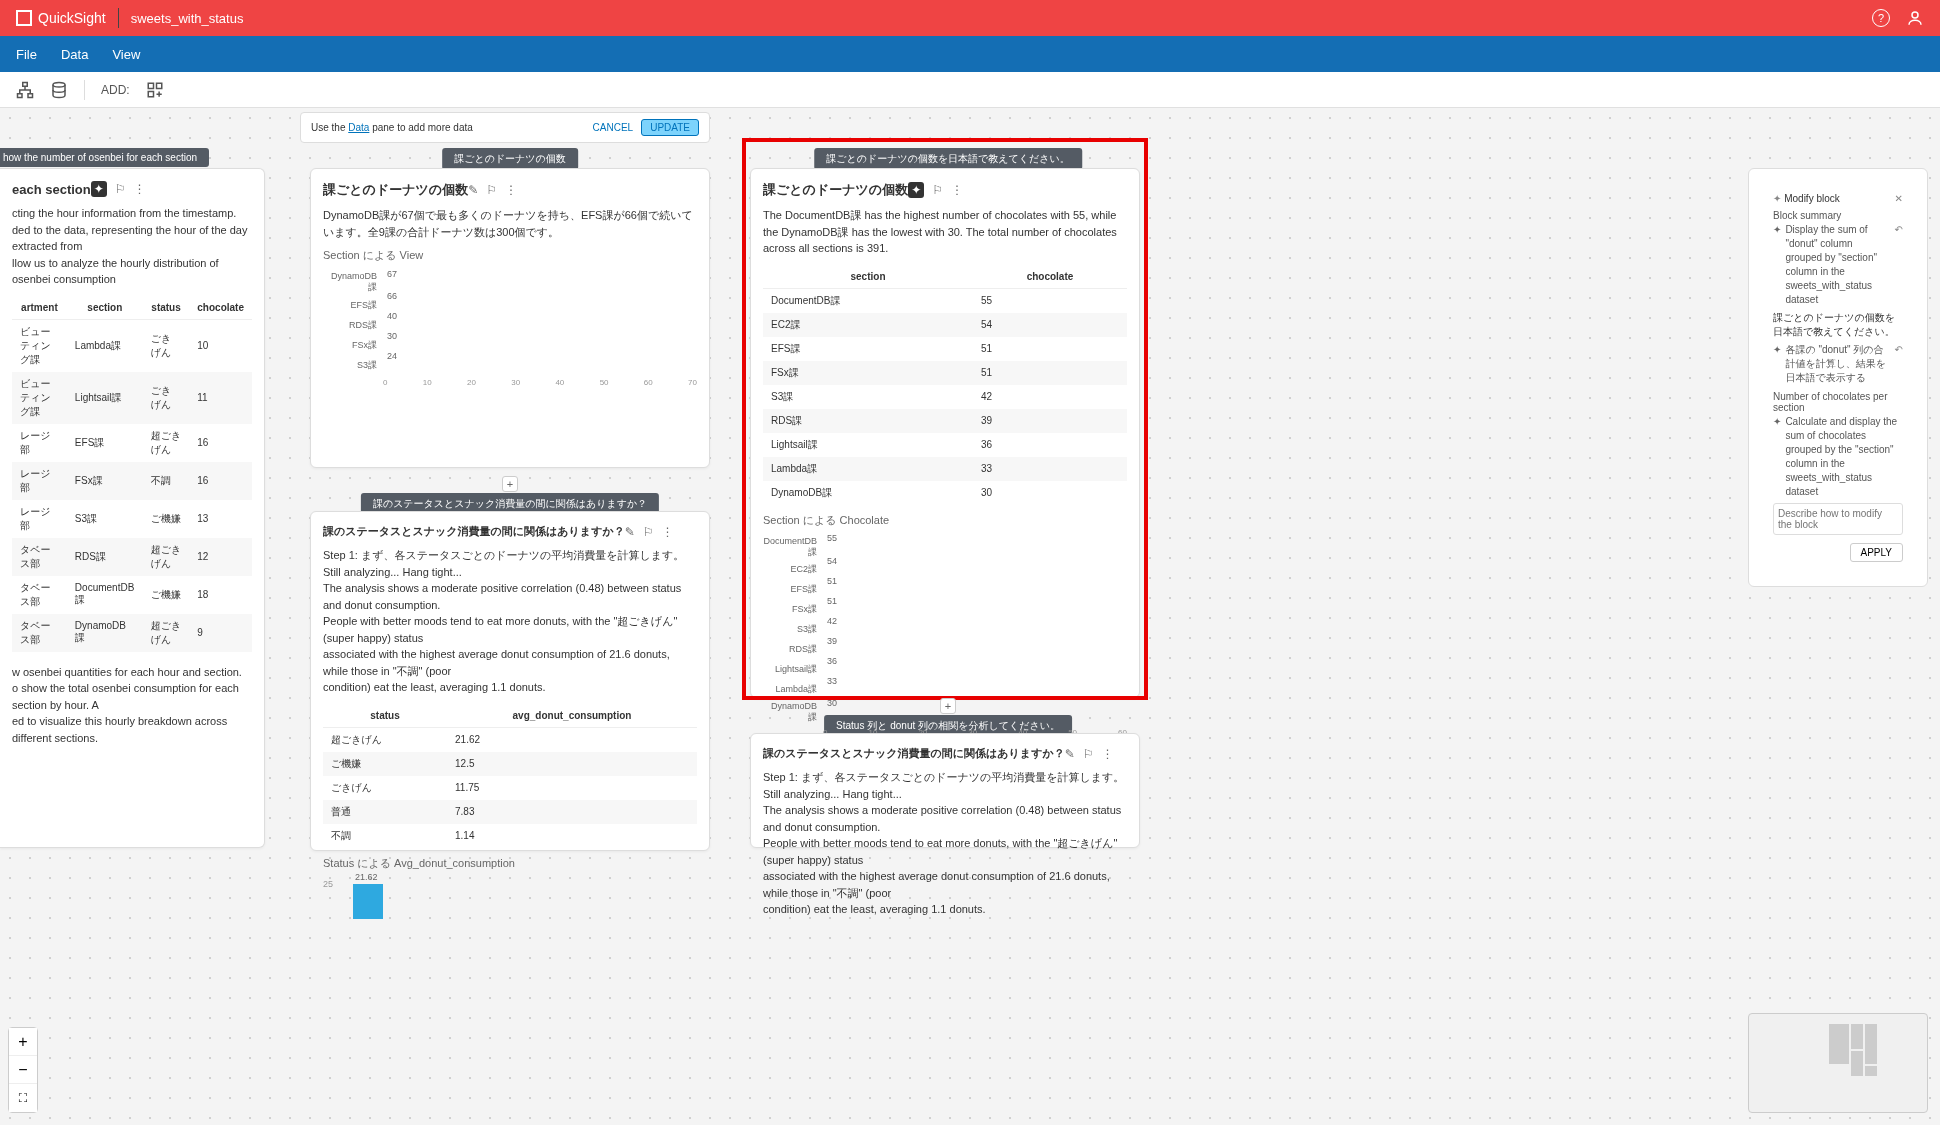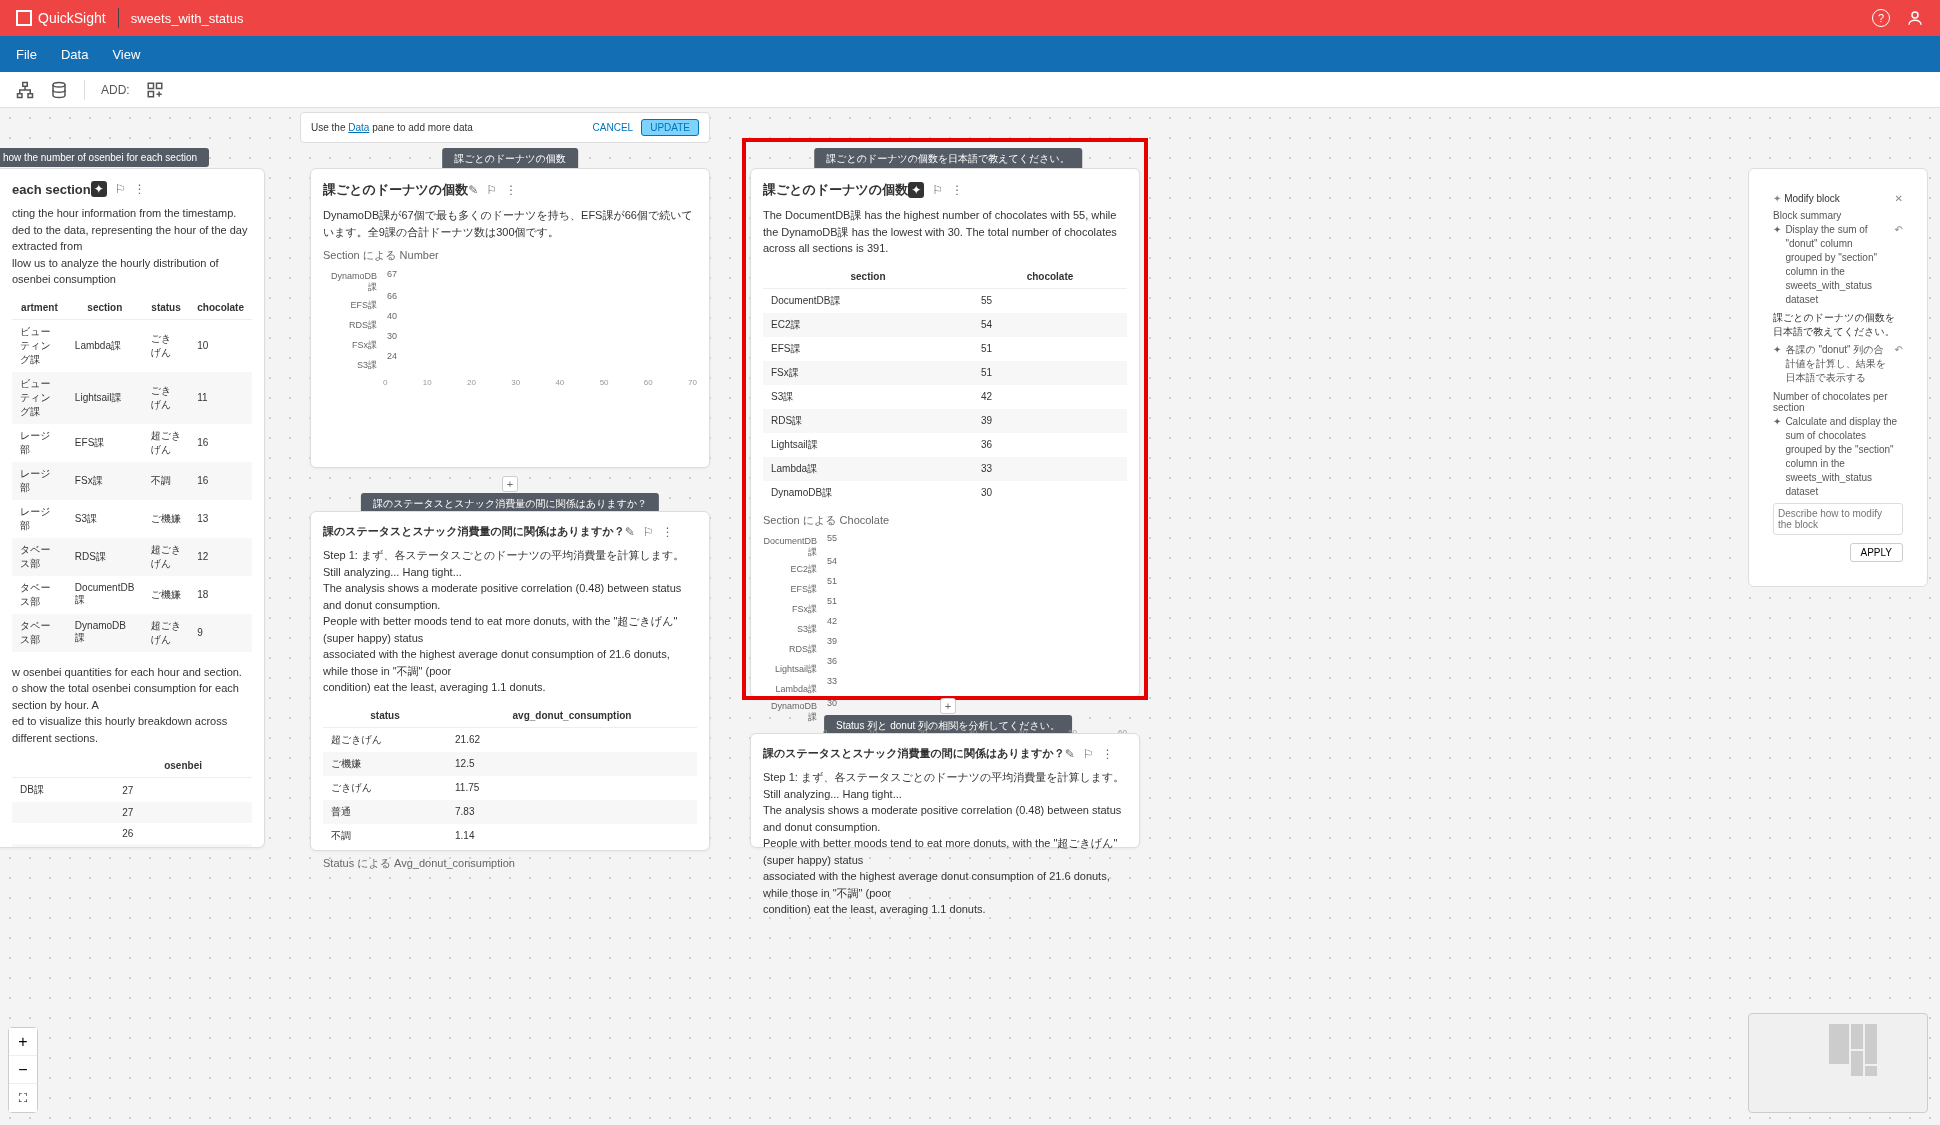--- a/index.html
+++ b/index.html
@@ -217,60 +217,34 @@
             <td>超ごきげん</td>
             <td>9</td>
           </tr>
         </tbody>
     </table>
     <div class="card-body-text" style="margin-top:12px;">
       <div>w osenbei quantities for each hour and section.</div>
       <div>o show the total osenbei consumption for each section by hour. A</div>
       <div>ed to visualize this hourly breakdown across different sections.</div>
     </div>
-    <table class="tbl">
-      <thead>
-          <tr>
-            <th></th>
-            <th>osenbei</th>
-          </tr>
-        </thead>
-      <tbody id="tbl1b-body">
-          <tr>
-            <td>DB課</td>
-            <td>27</td>
-          </tr>
-          <tr>
-            <td></td>
-            <td>27</td>
-          </tr>
-          <tr>
-            <td></td>
-            <td>26</td>
-          </tr>
-          <tr>
-            <td>DB課</td>
-            <td>22</td>
-          </tr>
-        </tbody>
-    </table>
 
   </div>
 
   <div class="card" style="top:60px; left:310px; width:400px; height:300px;">
     <div class="card-header">
       <span class="card-title">課ごとのドーナツの個数</span>
       <div class="card-tools">
         <span>✎</span>
         <span>⚐</span>
         <span>⋮</span>
       </div>
     </div>
     <div class="card-body-text">DynamoDB課が67個で最も多くのドーナツを持ち、EFS課が66個で続いています。全9課の合計ドーナツ数は300個です。</div>
-    <div class="chart-title">Section による Number</div>
+    <div class="chart-title">Section による View</div>
     <div class="hbar-chart" id="chart-donut">
         <div class="row">
           <span class="lbl">DynamoDB課</span>
           <span class="barwrap"><span class="bar" style="width:95.71428571428572%"><span class="val">67</span></span></span>
         </div>
         <div class="row">
           <span class="lbl">EFS課</span>
           <span class="barwrap"><span class="bar" style="width:94.28571428571428%"><span class="val">66</span></span></span>
         </div>
         <div class="row">
@@ -448,20 +422,26 @@
             <td>普通</td>
             <td>7.83</td>
           </tr>
           <tr>
             <td>不調</td>
             <td>1.14</td>
           </tr>
         </tbody>
     </table>
     <div class="chart-title">Status による Avg_donut_consumption</div>
+    <div style="position:relative; height:40px;">
+      <span style="position:absolute;left:0;top:0;font-size:9px;color:#999;">25</span>
+      <div style="position:absolute;left:30px;bottom:0;width:30px;height:35px;background:#2ea9e0;">
+        <span style="position:absolute;top:-12px;left:2px;font-size:9px;color:#666;">21.62</span>
+      </div>
+    </div>
   </div>
 
   <div class="card" style="top:625px; left:750px; width:390px; height:115px;">
     <div class="card-header">
       <span class="card-title" style="font-size:11px;">課のステータスとスナック消費量の間に関係はありますか？</span>
       <div class="card-tools">
         <span>✎</span>
         <span>⚐</span>
         <span>⋮</span>
       </div>

